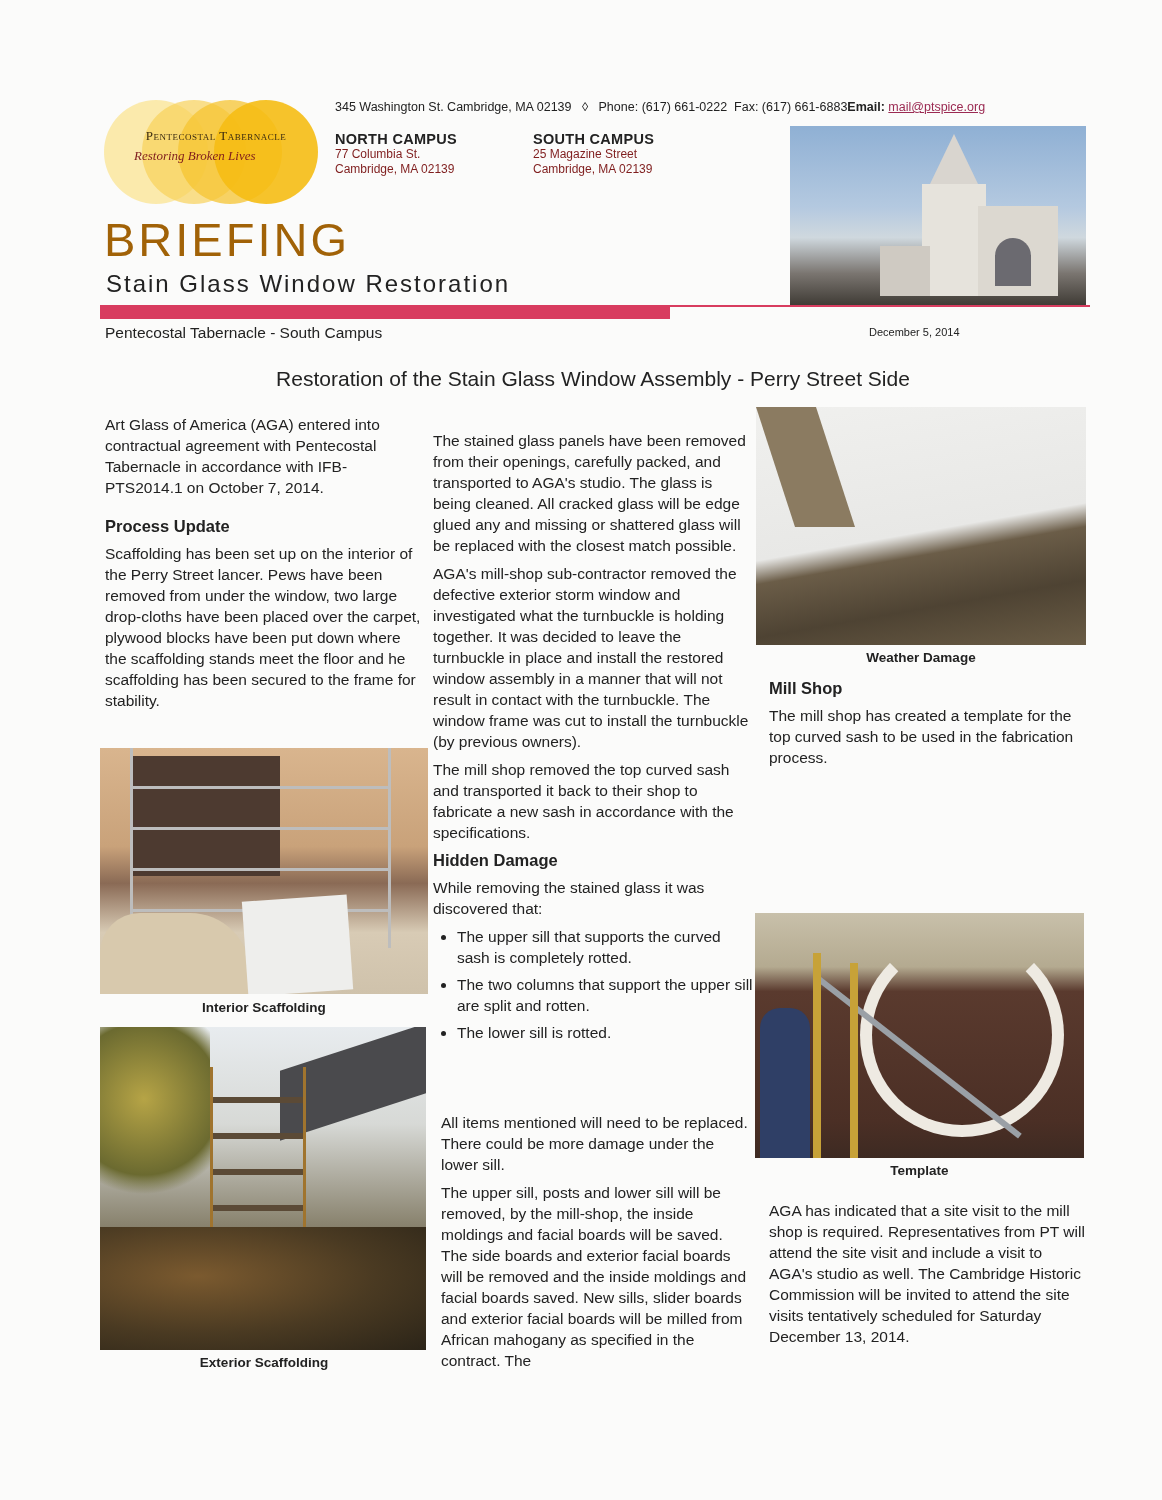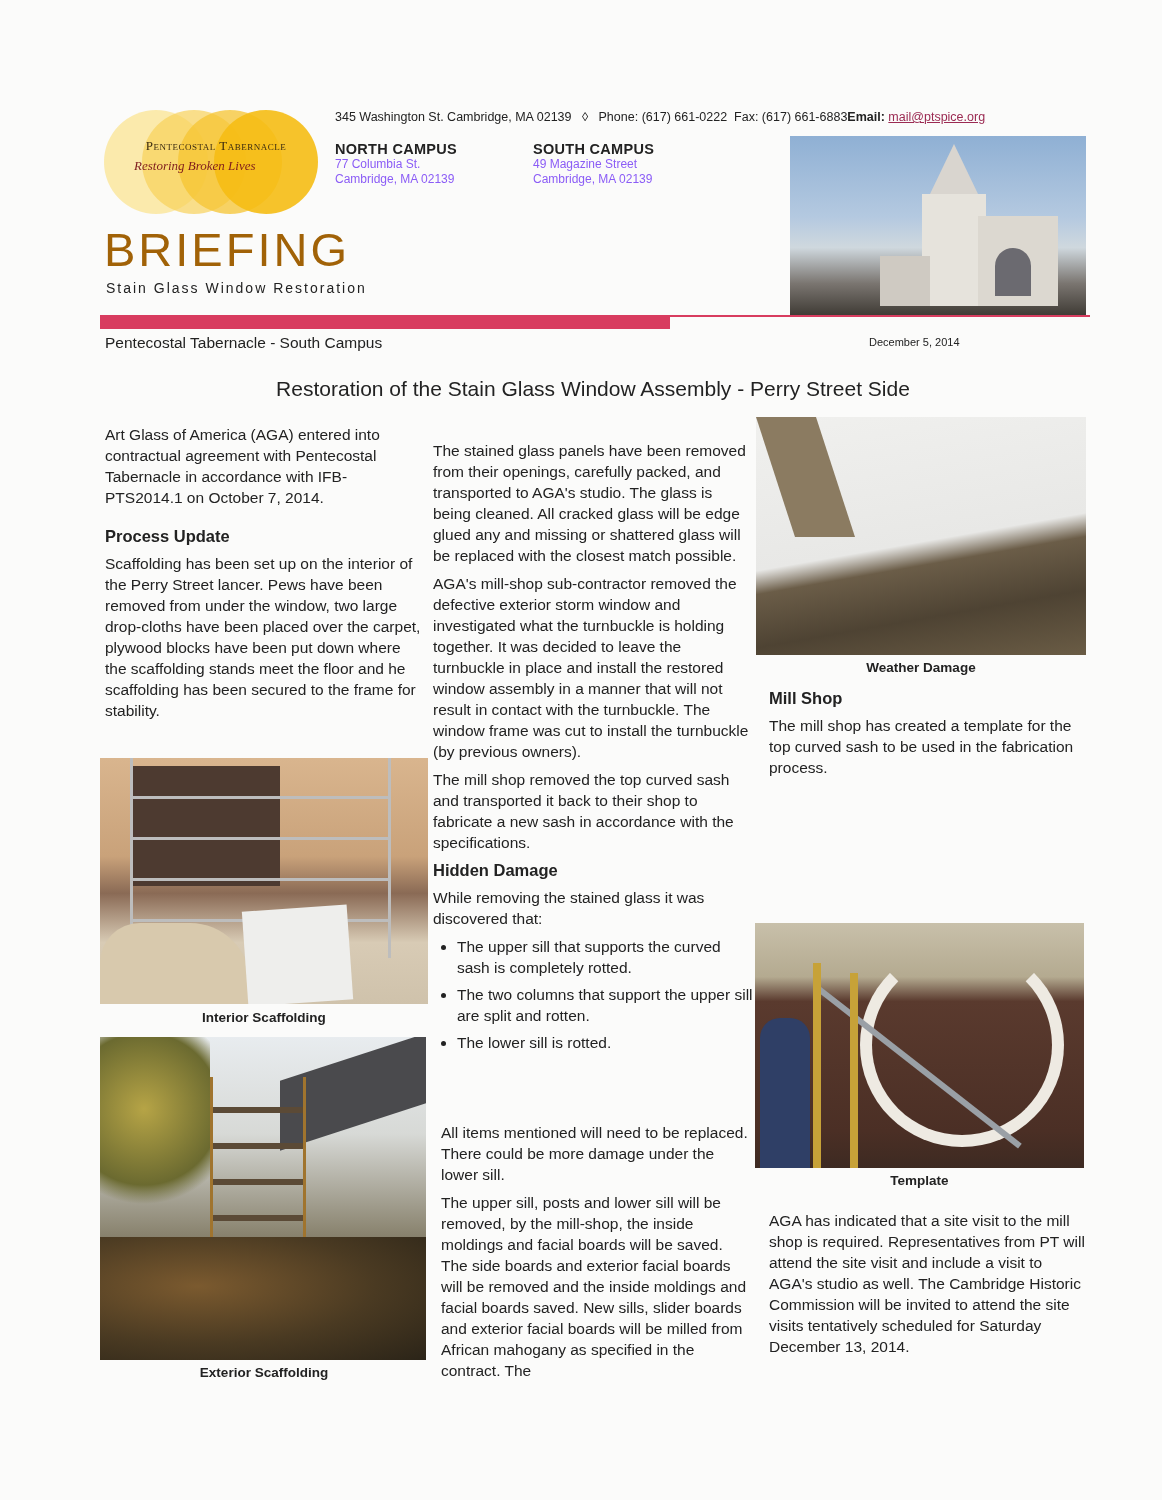--- a/index.html
+++ b/index.html
@@ -1,43 +1,43 @@
 <!DOCTYPE html>
 <html><head>
 <meta charset="utf-8">
 <style>
   html, body { margin: 0; padding: 0; }
   body {
     width: 1162px; height: 1500px; position: relative; overflow: hidden;
     background: #fbfbfa; color: #222;
     font-family: "Liberation Sans", "DejaVu Sans", sans-serif;
   }
-  .abs { position: absolute; margin-top: 10px; }
+  .abs { position: absolute; }
   
   .logo { left: 104px; top: 98px; width: 215px; height: 108px; }
   .circle { position: absolute; border-radius: 50%; width: 104px; height: 104px; top: 2px; }
   .c1 { left: 0; background: rgba(250,224,130,0.65); }
   .c2 { left: 38px; background: rgba(248,210,90,0.7); }
   .c3 { left: 74px; background: rgba(246,196,50,0.75); }
   .c4 { left: 110px; background: rgba(245,188,20,0.9); }
   .logo-name { position: absolute; left: 12px; top: 30px; width: 200px; text-align: center;
     font-family: "Liberation Serif", "DejaVu Serif", serif; font-size: 13px; letter-spacing: 0.5px; color: #3a2a10; font-variant: small-caps; }
   .logo-tag { position: absolute; left: 30px; top: 50px; width: 180px; text-align: left;
     font-family: "Liberation Serif", "DejaVu Serif", serif; font-style: italic; font-size: 13px; color: #7f1d1d; }
 
   .contact { left: 335px; top: 100px; font-size: 12.5px; color: #222; white-space: nowrap; }
   .contact .lbl-email { font-weight: bold; }
   .contact a { color: #9b2a52; text-decoration: underline; }
   .campus-title { font-weight: bold; font-size: 14.5px; letter-spacing: 0.3px; color: #222; }
-  .campus-line { font-size: 12px; line-height: 15px; color: #8b5cf6; }
+  .campus-line { font-size: 12px; line-height: 15px; color: #7f1d1d; }
   .north { left: 335px; top: 131px; }
   .south { left: 533px; top: 131px; }
 
   .briefing { left: 104px; top: 212px; font-size: 47px; letter-spacing: 3px; color: #a16207; }
-  .subtitle { left: 106px; top: 270px; font-size: 14px; letter-spacing: 2px; color: #222; }
+  .subtitle { left: 106px; top: 270px; font-size: 24px; letter-spacing: 2px; color: #222; }
   .redbar { left: 100px; top: 305px; width: 570px; height: 14px; background: #d83c5f; }
   .redline { left: 670px; top: 305px; width: 420px; height: 2px; background: #d83c5f; }
 
   .photo { background: #888; overflow: hidden; }
   .church { left: 790px; top: 126px; width: 296px; height: 180px;
     background: linear-gradient(180deg, #8fb0d4 0%, #b4c9e0 45%, #cfd8de 62%, #7a7570 82%, #3e3a34 100%); }
   .church .steeple { position:absolute; left: 140px; top: 8px; width: 0; height: 0;
     border-left: 24px solid transparent; border-right: 24px solid transparent; border-bottom: 50px solid #d9d5cf; }
   .church .tower { position:absolute; left: 132px; top: 58px; width: 64px; height: 112px; background: #e6e3dc; }
   .church .nave { position:absolute; left: 188px; top: 80px; width: 80px; height: 90px; background: #dcd8d0; }
@@ -117,21 +117,21 @@
   <a>mail@ptspice.org</a>
 </div>
 
 <div class="abs north">
   <div class="campus-title">NORTH CAMPUS</div>
   <div class="campus-line">77 Columbia St.</div>
   <div class="campus-line">Cambridge, MA  02139</div>
 </div>
 <div class="abs south">
   <div class="campus-title">SOUTH CAMPUS</div>
-  <div class="campus-line">49 Magazine Street</div>
+  <div class="campus-line">25 Magazine Street</div>
   <div class="campus-line">Cambridge, MA  02139</div>
 </div>
 
 <div class="abs photo church">
   <div class="steeple"></div>
   <div class="tower"></div>
   <div class="nave"></div>
   <div class="arch"></div>
   <div class="wing"></div>
 </div>

